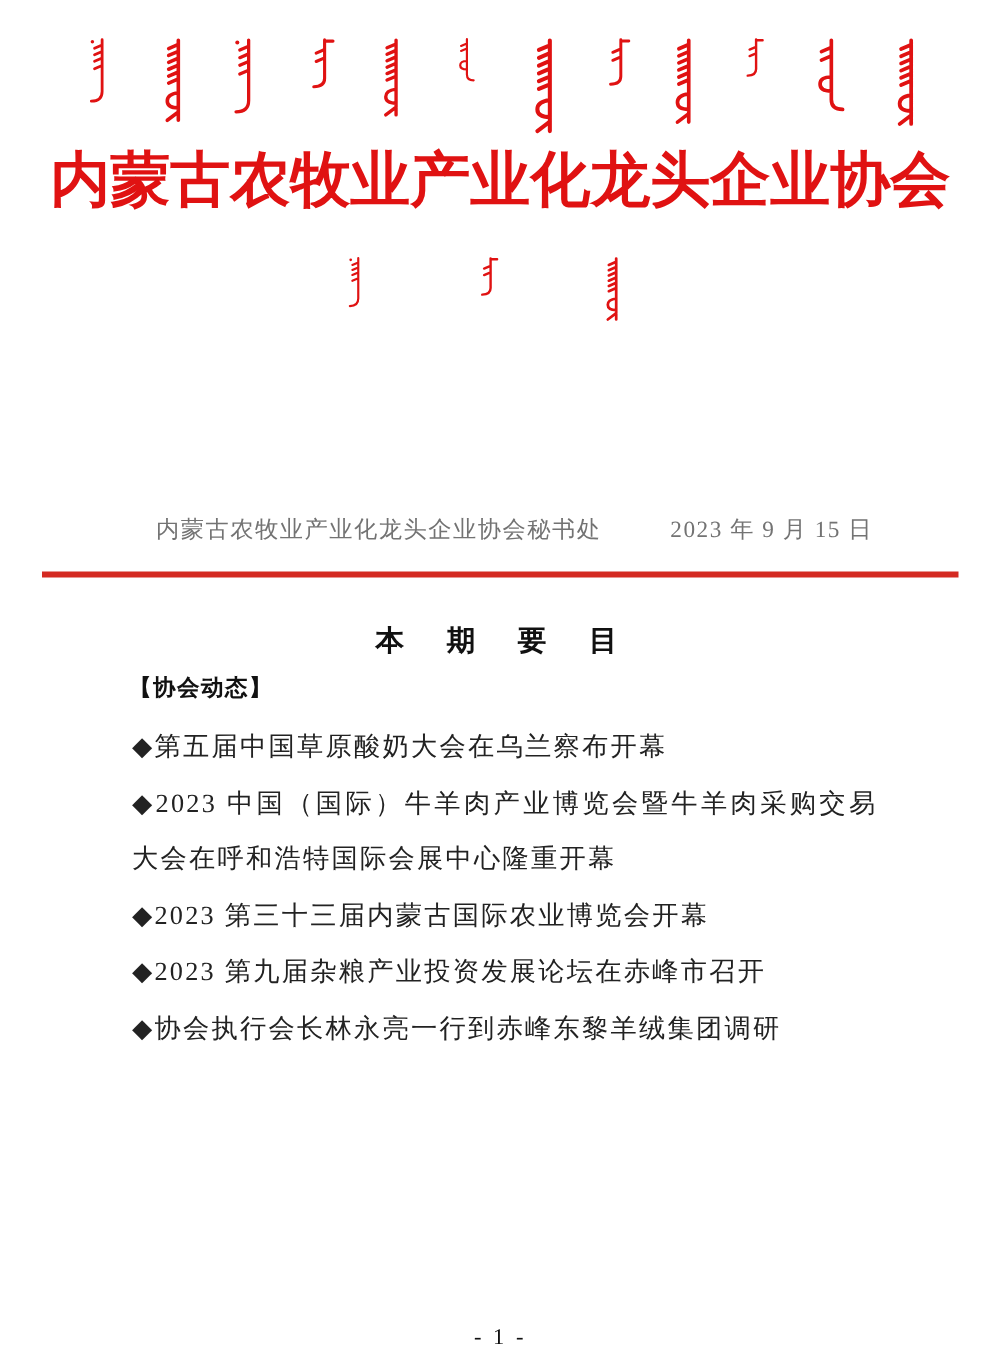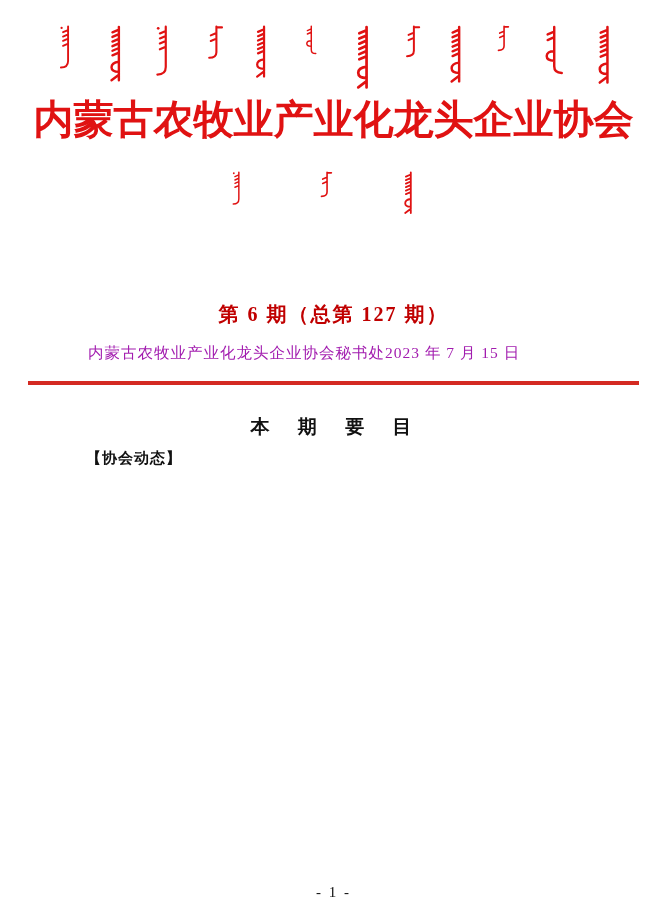--- a/index.html
+++ b/index.html
@@ -33,23 +33,23 @@
   }
   .issue-line{
     position:absolute;left:0;top:289px;width:667px;
     text-align:center;
     font-size:20px;font-weight:bold;
     letter-spacing:2px;
     color:#c00000;
     white-space:nowrap;
   }
   .pub-row{
-    position:absolute;left:88px;top:331px;width:478px;
-    display:flex;align-items:baseline;
-    font-size:15.5px;color:#a21caf;
+    position:absolute;left:104px;top:331px;width:478px;
+    display:flex;justify-content:space-between;align-items:baseline;
+    font-size:15.5px;color:#737373;
     letter-spacing:1px;
     white-space:nowrap;
   }
   .red-rule{
     position:absolute;left:28px;top:369px;width:611px;height:4px;
     background:#d42a22;
   }
   .toc-heading{
     position:absolute;left:0;top:402px;width:667px;
     text-align:center;
@@ -119,29 +119,35 @@
 
   <div class="org-title">内蒙古农牧业产业化龙头企业协会</div>
 
   <svg class="mong-mid" viewBox="0 0 210 52" fill="none" stroke="currentColor" stroke-width="2.6" stroke-linecap="round">
     <use href="#mg-a" transform="translate(2,1) scale(0.56)"></use>
     <use href="#mg-c" transform="translate(90,1) scale(0.62)"></use>
     <use href="#mg-b" transform="translate(172,1) scale(0.70)"></use>
   </svg>
 
 
-  <div class="issue-line">第 6 期（总第 127 期）</div>
 
   <div class="pub-row">
     <span>内蒙古农牧业产业化龙头企业协会秘书处</span>
-    <span>2023 年 7 月 15 日</span>
+    <span>2023 年 9 月 15 日</span>
   </div>
 
   <div class="red-rule"></div>
 
   <div class="toc-heading">本 期 要 目</div>
 
   <div class="toc-section">【协会动态】</div>
 
+  <div class="toc-list">
+    <div class="toc-item">◆第五届中国草原酸奶大会在乌兰察布开幕</div>
+    <div class="toc-item">◆2023 中国（国际）牛羊肉产业博览会暨牛羊肉采购交易大会在呼和浩特国际会展中心隆重开幕</div>
+    <div class="toc-item">◆2023 第三十三届内蒙古国际农业博览会开幕</div>
+    <div class="toc-item">◆2023 第九届杂粮产业投资发展论坛在赤峰市召开</div>
+    <div class="toc-item">◆协会执行会长林永亮一行到赤峰东黎羊绒集团调研</div>
+  </div>
 
   <div class="page-number">- 1 -</div>
 
 </div>
 
 </body></html>

